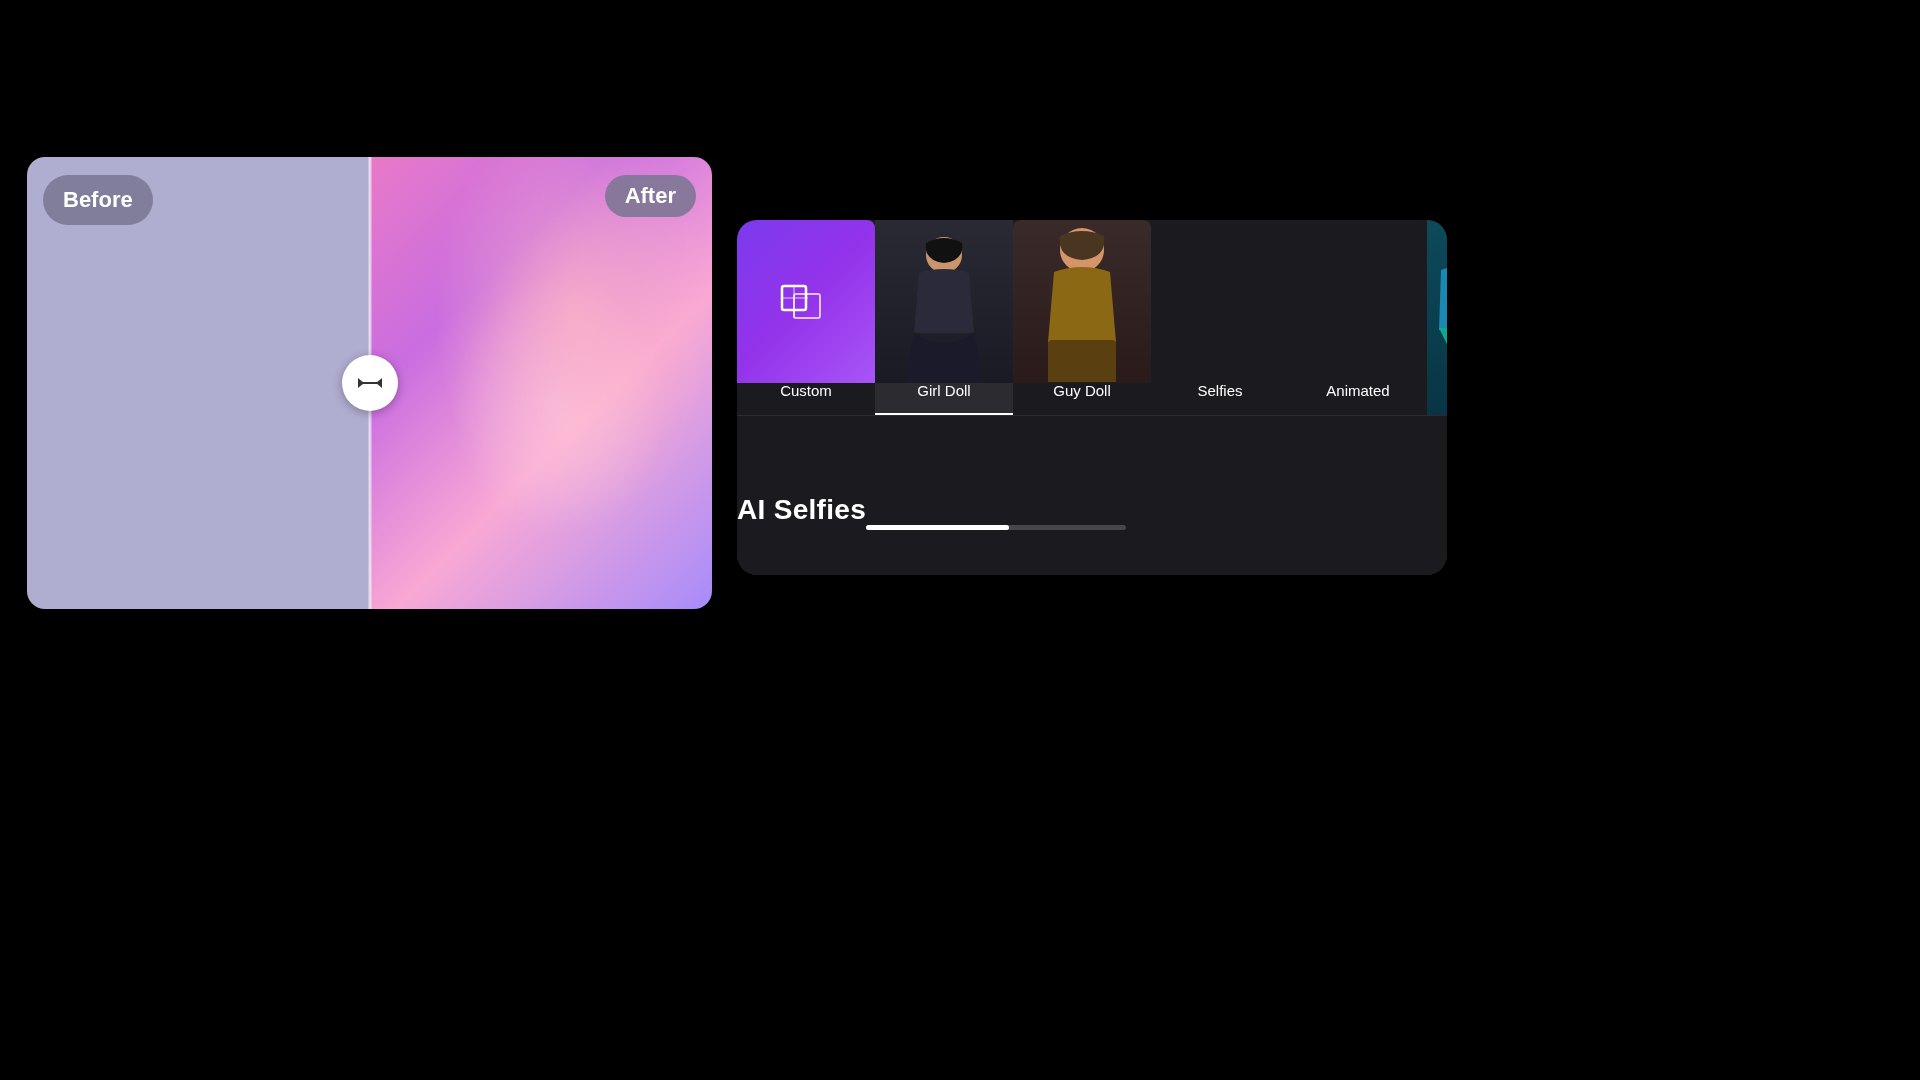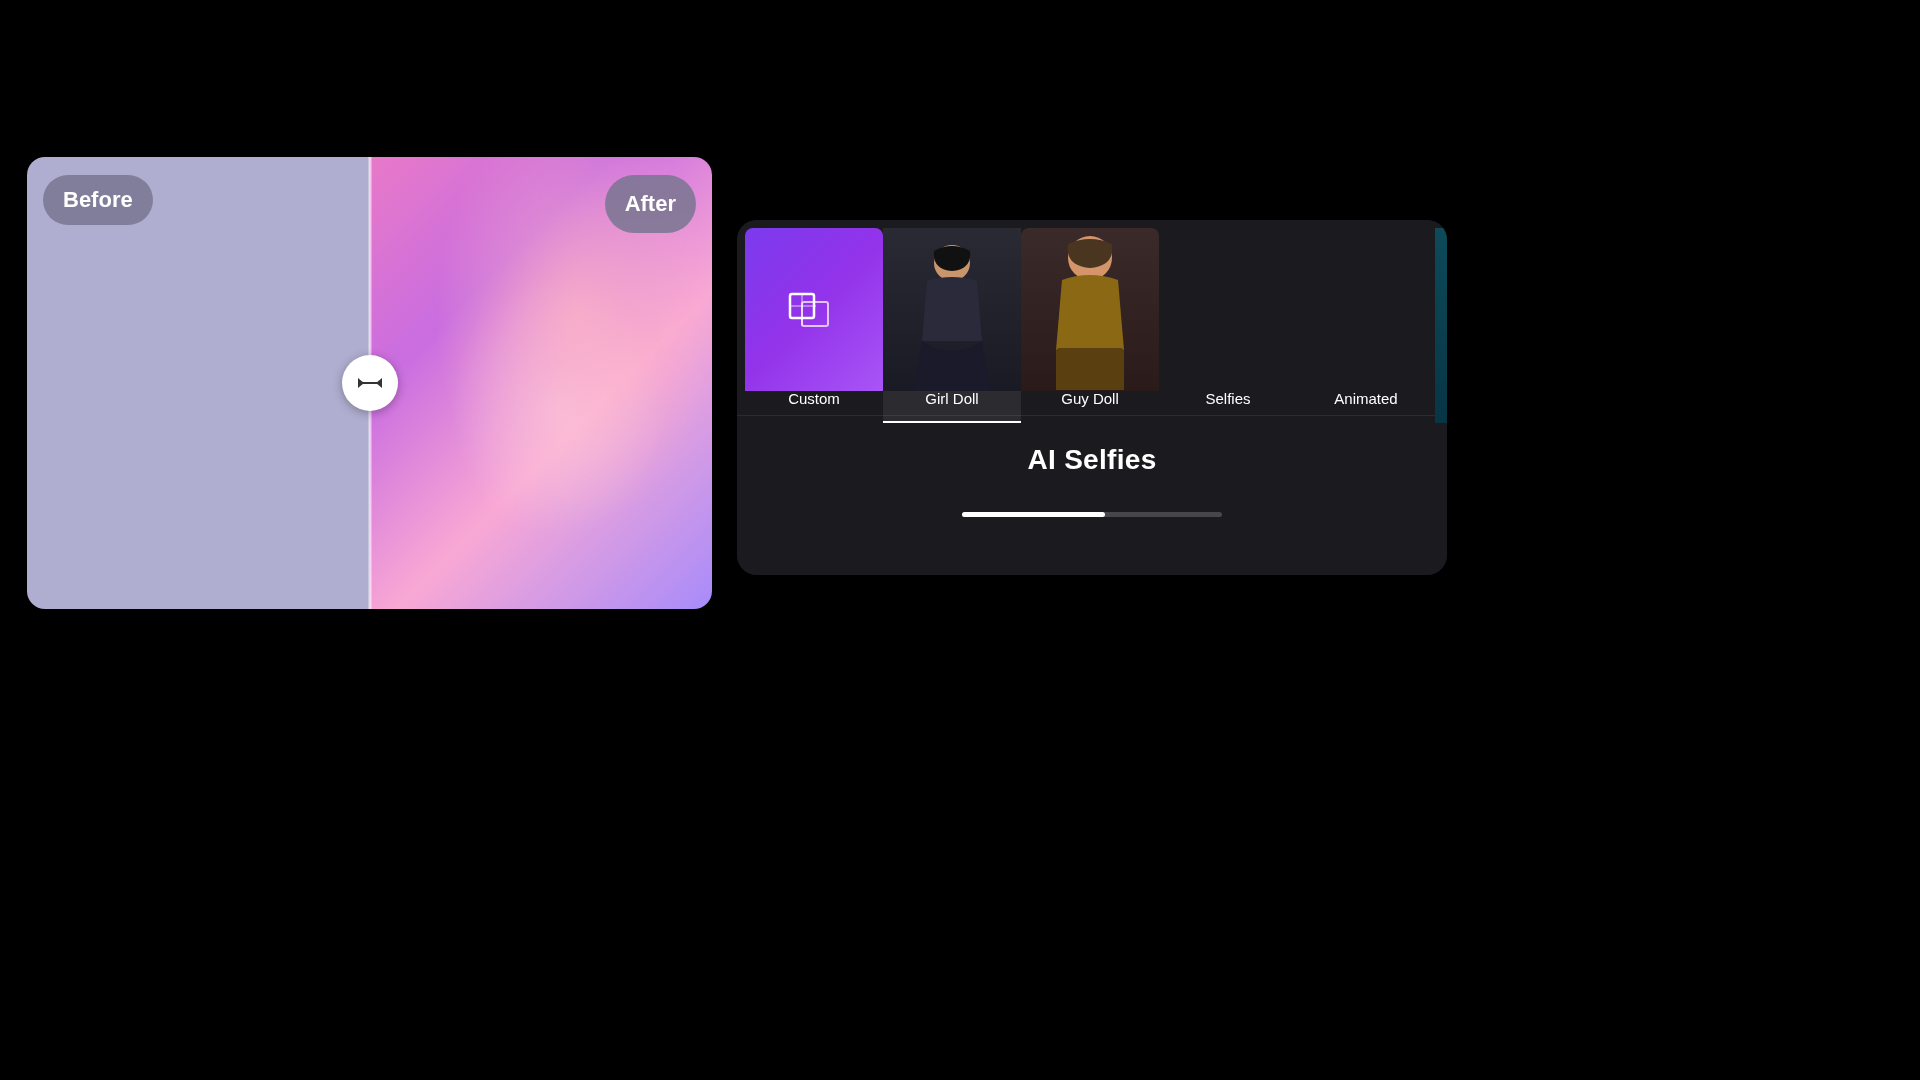--- a/index.html
+++ b/index.html
@@ -73,21 +73,21 @@
     }
 
     #after-label {
       position: absolute;
       top: 18px;
       right: 16px;
       background: rgba(120,118,145,0.85);
       color: #fff;
       font-size: 22px;
       font-weight: 600;
-      padding: 16px 20px;
+      padding: 8px 20px;
       border-radius: 30px;
       z-index: 10;
     }
 
     
     #divider {
       position: absolute;
       left: 50%;
       top: 0;
       width: 3px;
@@ -132,21 +132,21 @@
       height: 355px;
       background: #1a1a1f;
       border-radius: 20px;
       overflow: hidden;
     }
 
     
     #cards-row {
       display: flex;
       height: 195px;
-      padding: 8px;
+      padding: 0;
       gap: 0;
       background: #1a1a1f;
     }
 
     .style-card {
       flex: 0 0 138px;
       height: 195px;
       display: flex;
       flex-direction: column;
       align-items: center;
@@ -220,21 +220,21 @@
       display: flex;
       align-items: center;
       justify-content: center;
       position: relative;
     }
 
     
     #ai-selfies-section {
       height: 160px;
       display: flex;
-      flex-direction: column;
+      flex-direction: row;
       align-items: center;
       justify-content: flex-start;
       padding-top: 28px;
       background: #1a1a1f;
       border-top: 1px solid rgba(255,255,255,0.08);
     }
 
     #ai-selfies-title {
       color: #fff;
       font-size: 28px;

